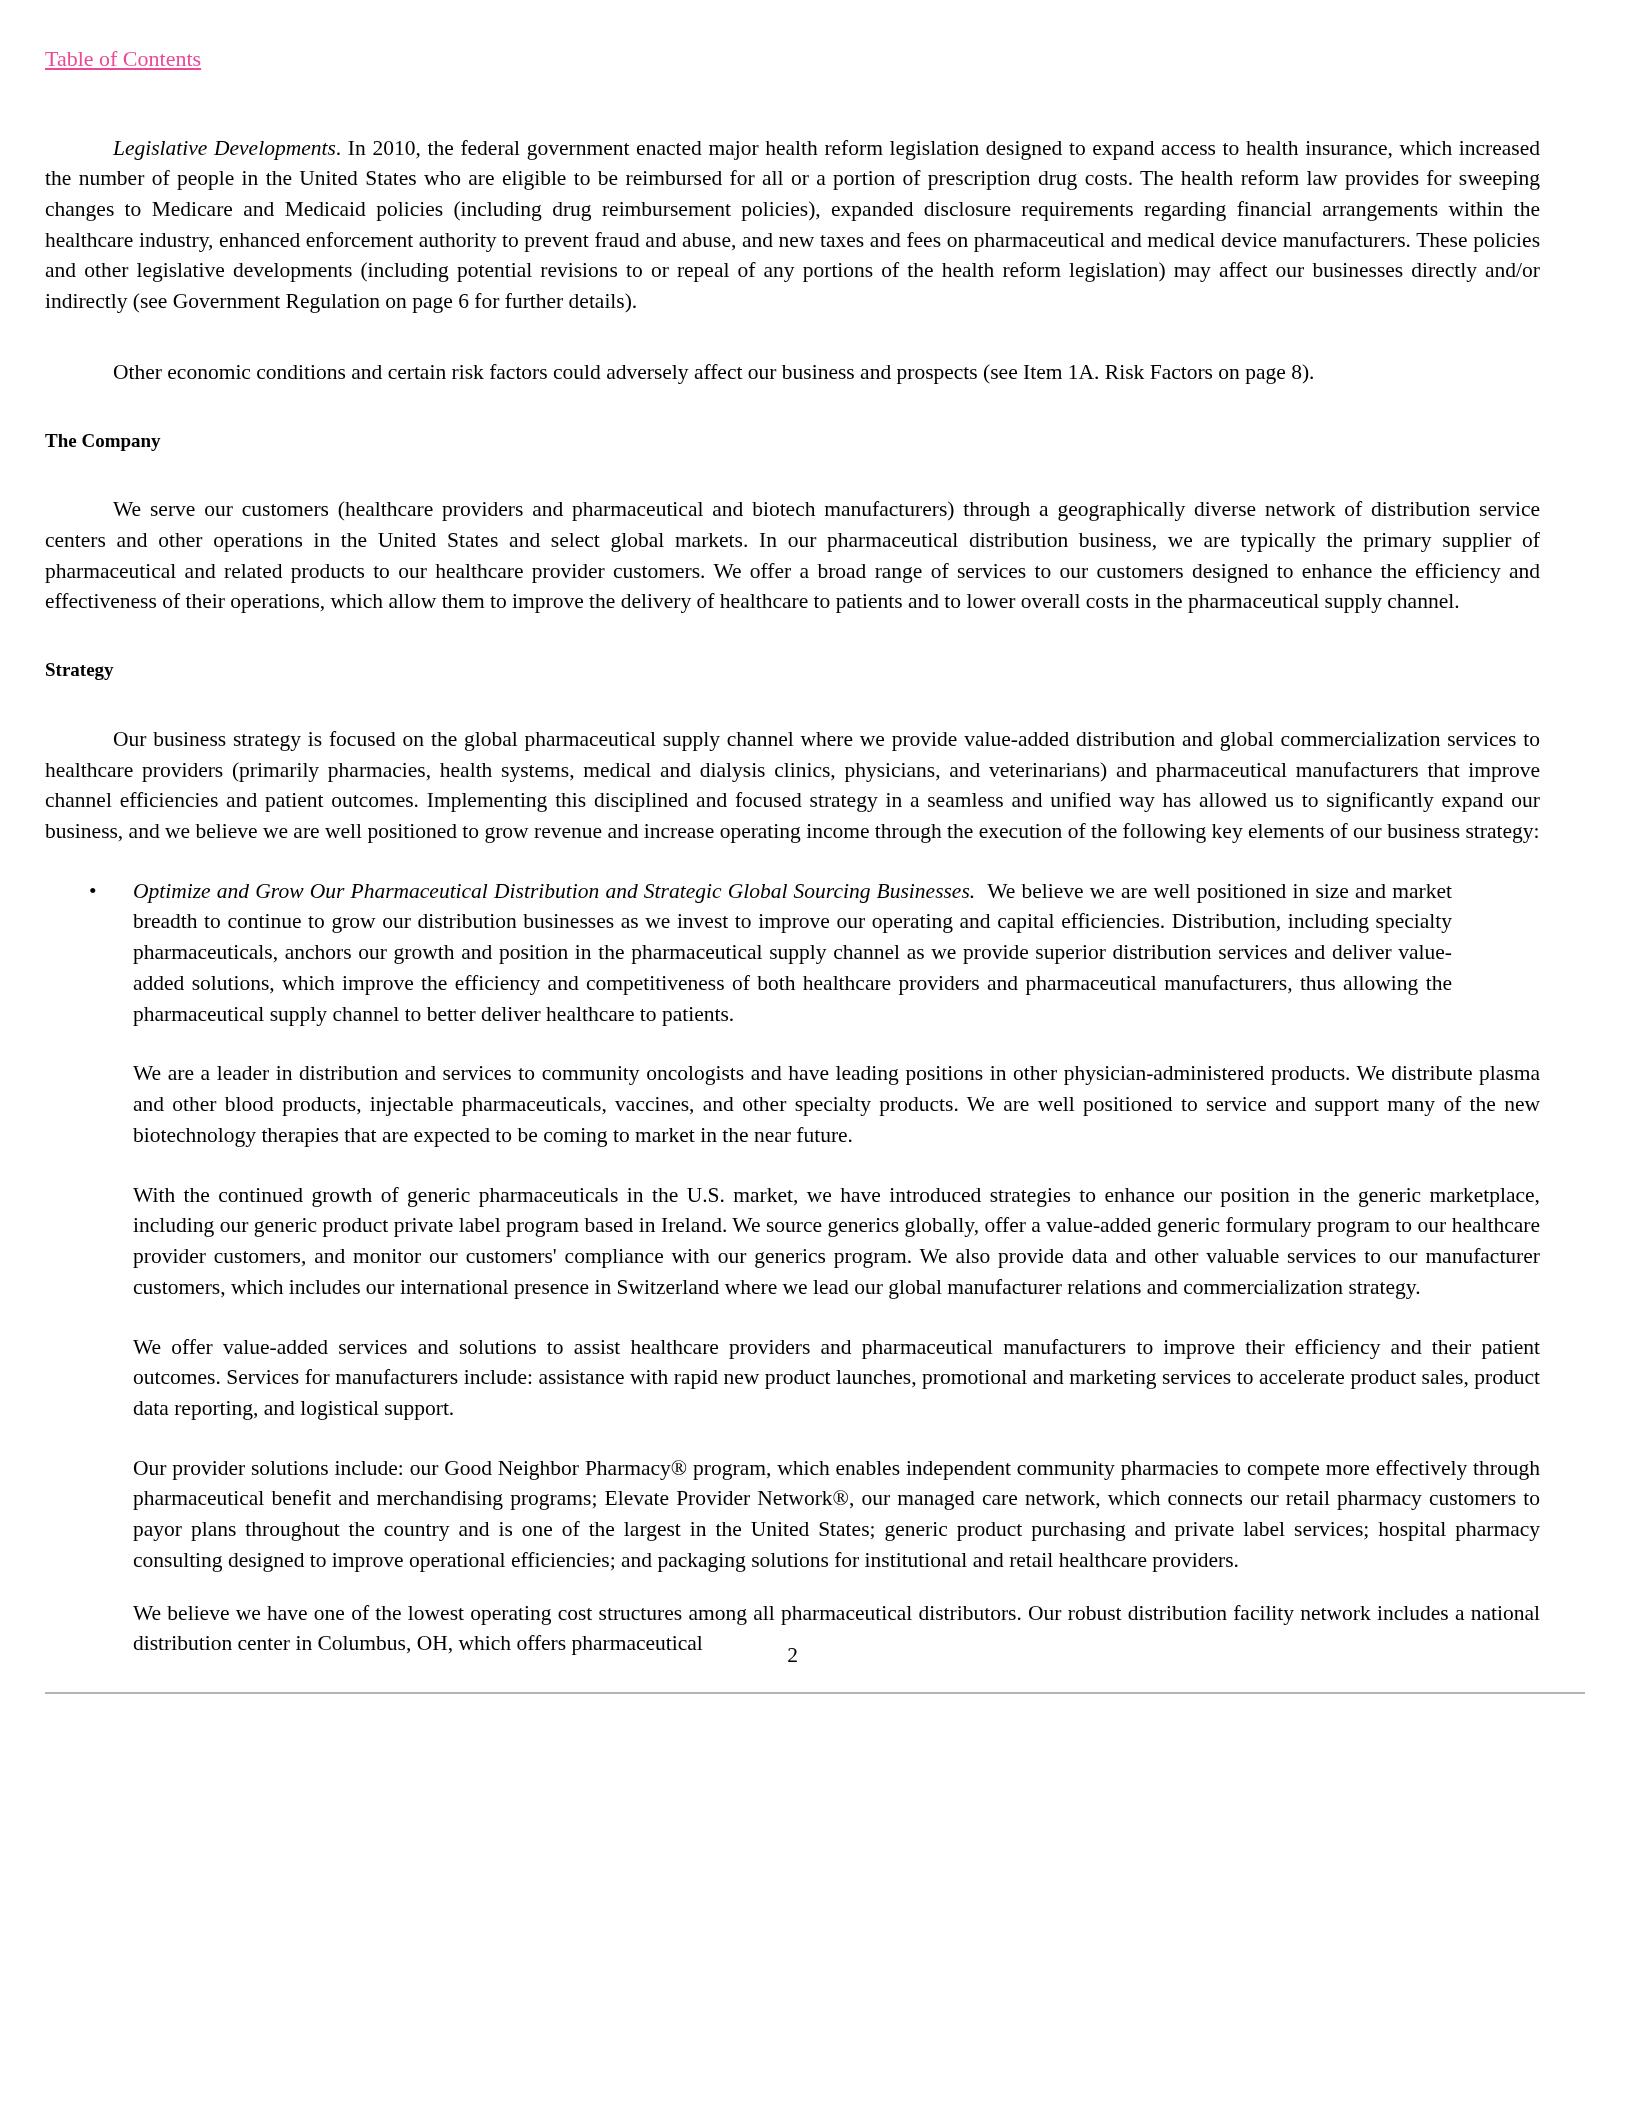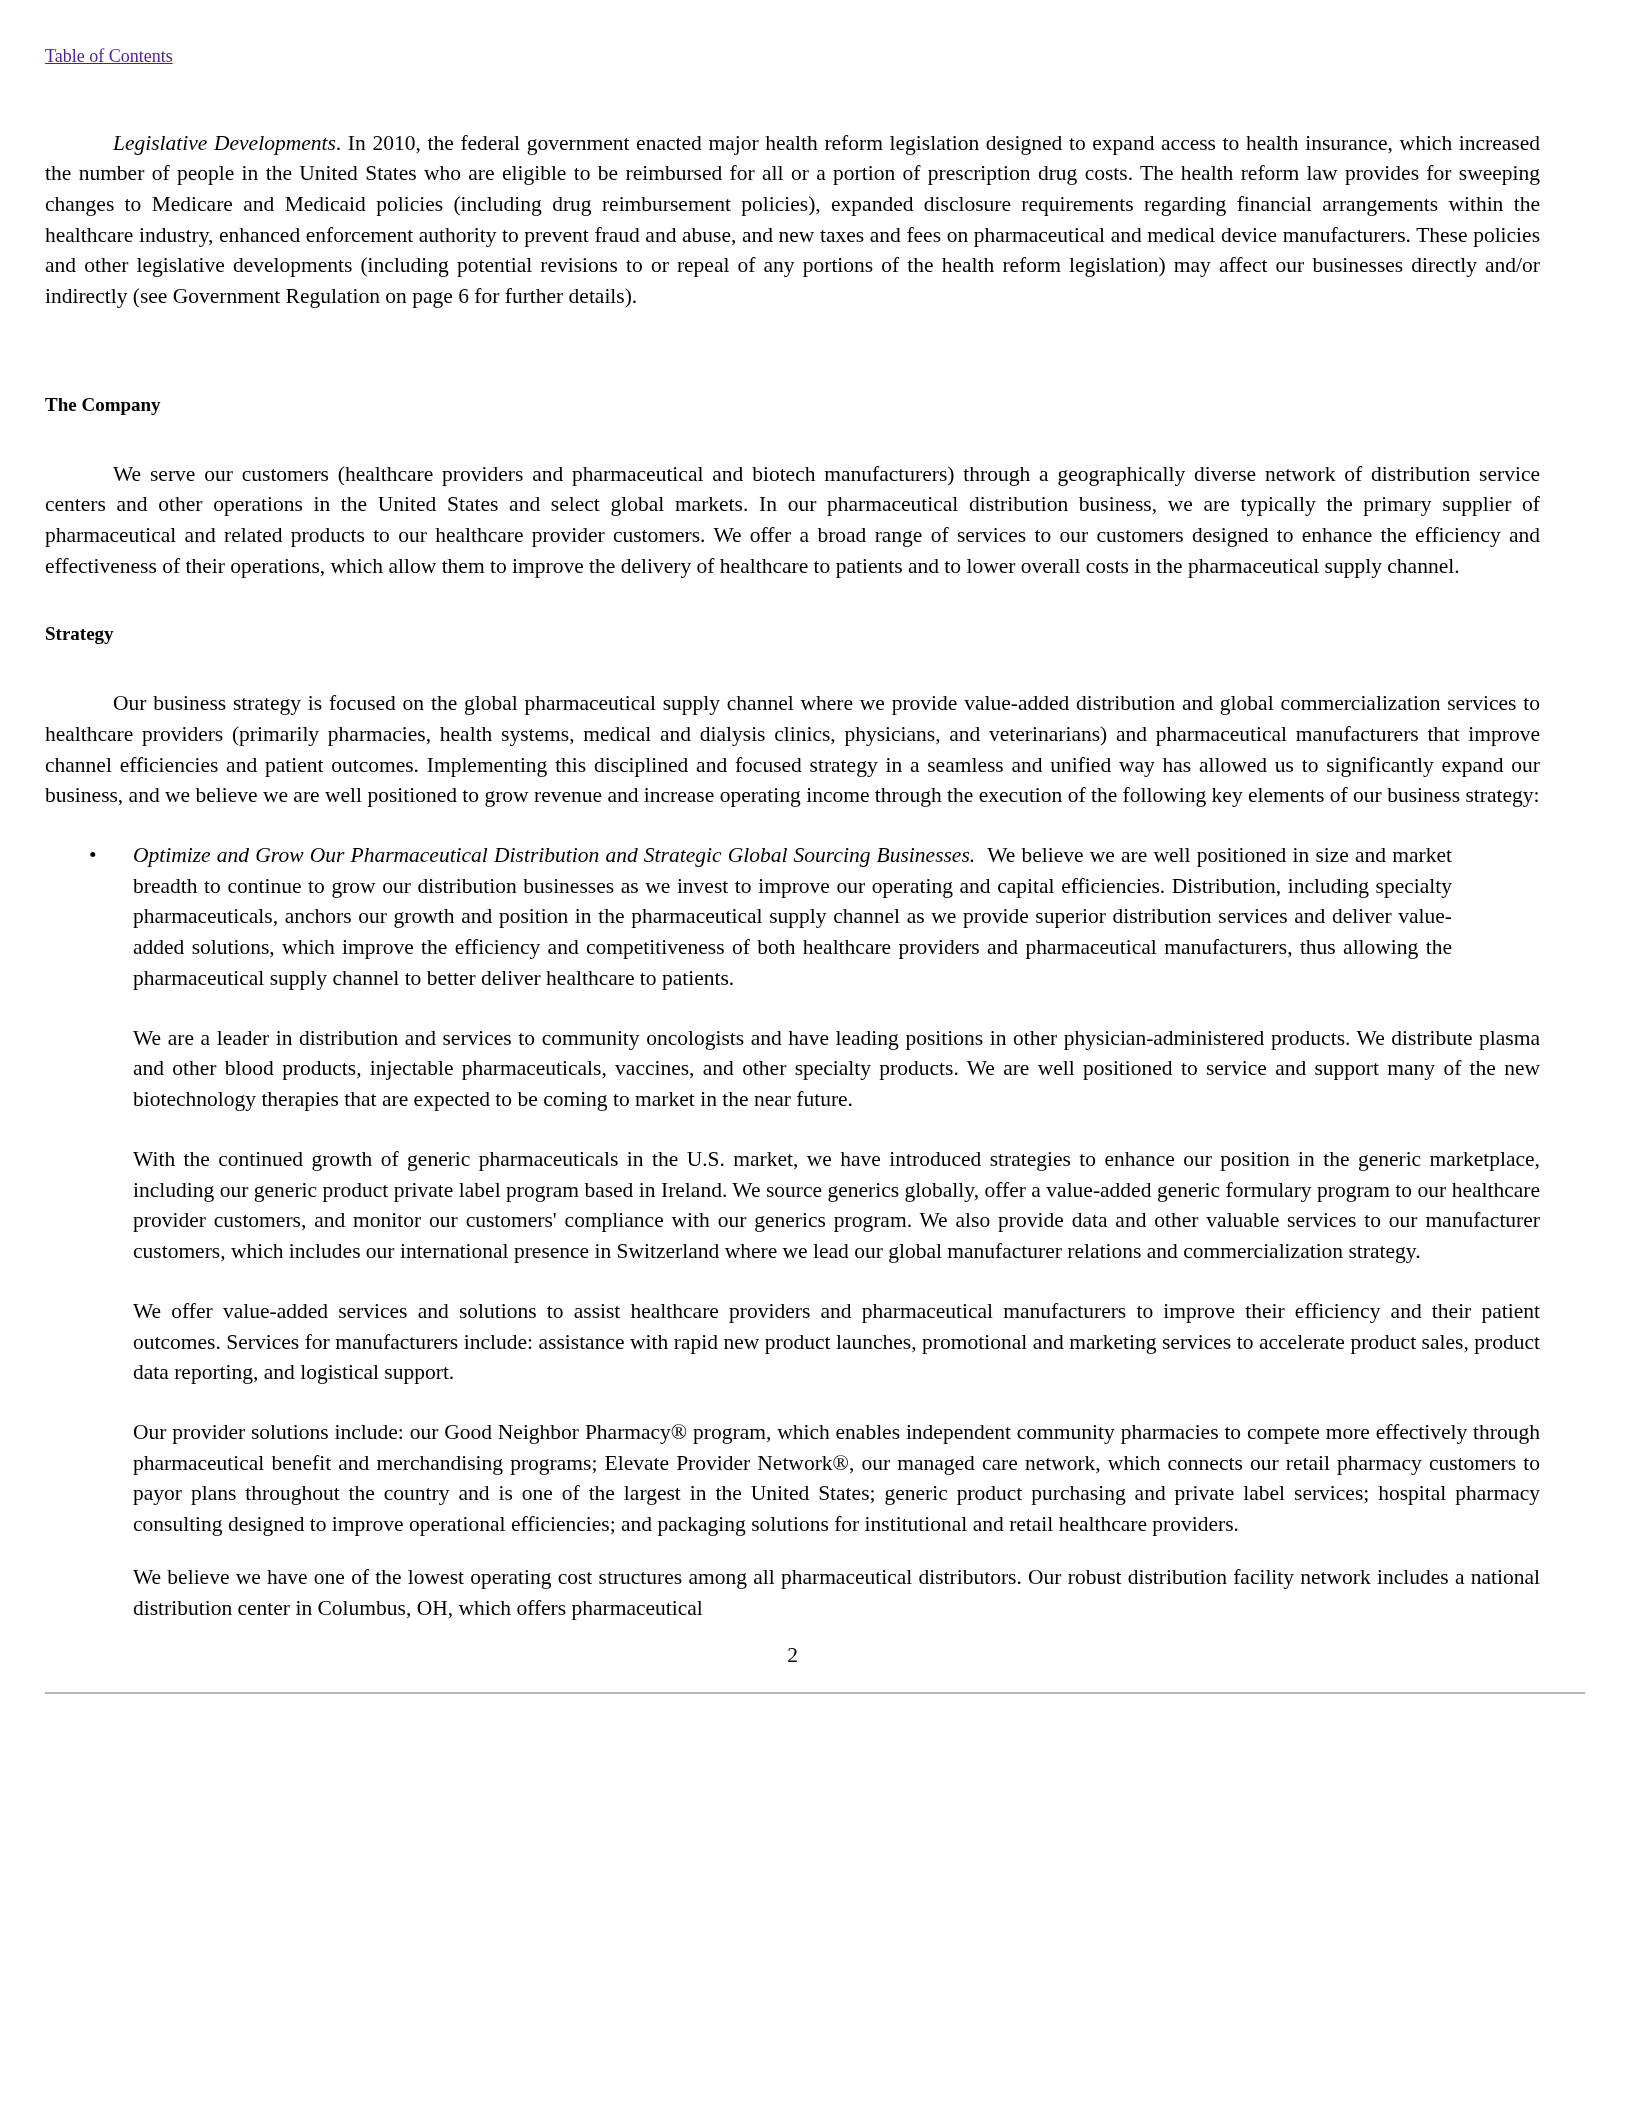--- a/index.html
+++ b/index.html
@@ -20,23 +20,23 @@
     overflow: hidden;
   }
   .content {
     position: absolute;
     left: 45px;
     top: 45px;
     width: 1540px;
   }
   .toc-link {
     display: inline-block;
-    color: #4c1d95;
+    color: #ec4899;
     text-decoration: underline;
-    font-size: 18px;
+    font-size: 22px;
     line-height: 1.25;
     cursor: pointer;
     margin-bottom: 0;
   }
   .body-block {
     width: 1495px;
     margin-left: 0;
   }
   p.para {
     margin: 0;
@@ -119,20 +119,21 @@
     <a class="toc-link" href="#">Table of Contents</a>
 
     <div class="spacer-xl"></div>
 
     <div class="body-block">
 
       <p class="para"><em class="lead">Legislative Developments</em><span>. In 2010, the federal government enacted major health reform legislation designed to expand access to health insurance, which increased the number of people in the United States who are eligible to be reimbursed for all or a portion of prescription drug costs. The health reform law provides for sweeping changes to Medicare and Medicaid policies (including drug reimbursement policies), expanded disclosure requirements regarding financial arrangements within the healthcare industry, enhanced enforcement authority to prevent fraud and abuse, and new taxes and fees on pharmaceutical and medical device manufacturers. These policies and other legislative developments (including potential revisions to or repeal of any portions of the health reform legislation) may affect our businesses directly and/or indirectly (see Government Regulation on page 6 for further details).</span></p>
 
       <div class="spacer-lg"></div>
 
+      <p class="para">Other economic conditions and certain risk factors could adversely affect our business and prospects (see Item 1A. Risk Factors on page 8).</p>
 
       <div class="spacer-lg"></div>
 
       <h2 class="heading">The Company</h2>
 
       <div class="spacer-lg"></div>
 
       <p class="para">We serve our customers (healthcare providers and pharmaceutical and biotech manufacturers) through a geographically diverse network of distribution service centers and other operations in the United States and select global markets. In our pharmaceutical distribution business, we are typically the primary supplier of pharmaceutical and related products to our healthcare provider customers. We offer a broad range of services to our customers designed to enhance the efficiency and effectiveness of their operations, which allow them to improve the delivery of healthcare to patients and to lower overall costs in the pharmaceutical supply channel.</p>
 
       <div class="spacer-lg"></div>

